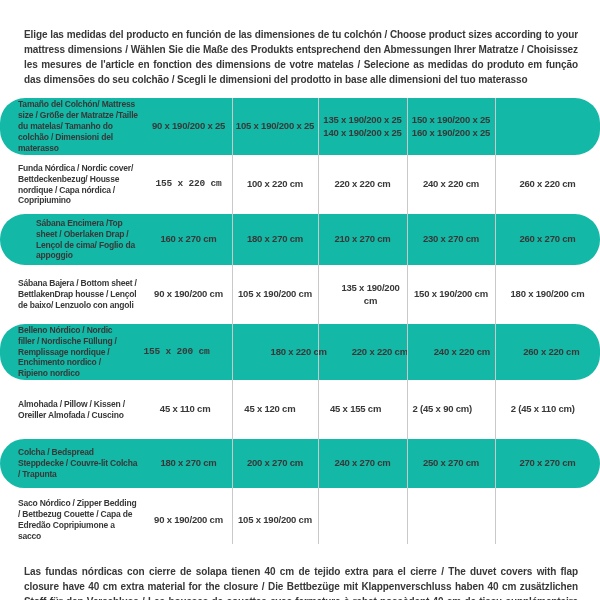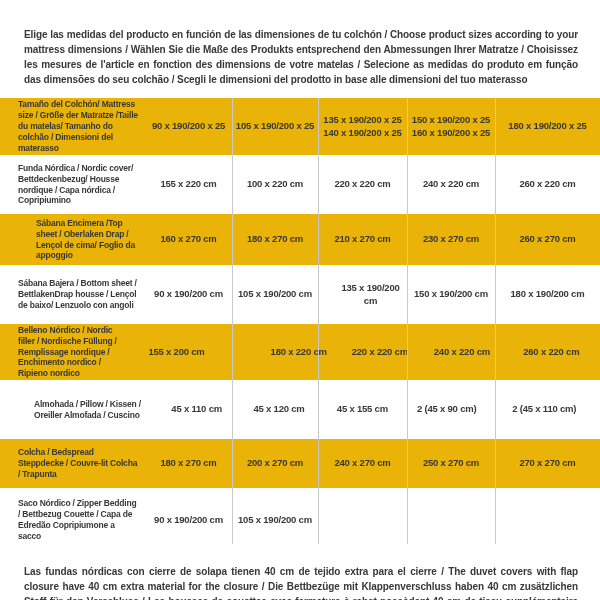--- a/index.html
+++ b/index.html
@@ -26,21 +26,21 @@
     position: relative;
     margin-top: 11px;
     width: 600px;
   }
   .row {
     display: flex;
     align-items: stretch;
     margin-bottom: 4px;
     background: #ffffff;
   }
-  .row.shaded { background: #eab308; }
+  .row.shaded { background: #14b8a6; border-radius: 25px; }
   .cell {
     box-sizing: border-box;
     display: flex;
     align-items: center;
     justify-content: center;
     text-align: center;
     font-weight: bold;
     font-size: 9.5px;
     line-height: 1.3;
     white-space: pre-line;
@@ -70,25 +70,24 @@
 
 <div class="table-wrap">
     <div class="row shaded" style="height: 57px;">
       <div class="cell label" style="width: 145px;">Tamaño del Colchón/ Mattress size / Größe der Matratze /Taille du matelas/ Tamanho do colchão / Dimensioni del materasso</div>
       <div class="cell value" style="width: 87px;">90 x 190/200 x 25</div>
       <div class="cell value" style="width: 86px;">105 x 190/200 x 25</div>
       <div class="cell value" style="width: 89px;">135 x 190/200 x 25
 140 x 190/200 x 25</div>
       <div class="cell value" style="width: 88px;">150 x 190/200 x 25
 160 x 190/200 x 25</div>
-      <div class="cell value" style="width: 105px;">180 x 190/200 x 25</div>
     </div>
     <div class="row" style="height: 51px;">
       <div class="cell label" style="width: 145px;">Funda Nórdica /  Nordic cover/ Bettdeckenbezug/ Housse nordique  / Capa nórdica / Copripiumino</div>
-      <div class="cell value" style="width: 87px;">155 x 220 cm</div>
+      <div class="cell value" style="width: 87px; font-family: Liberation Mono, monospace;">155 x 220 cm</div>
       <div class="cell value" style="width: 86px;">100 x 220 cm</div>
       <div class="cell value" style="width: 89px;">220 x 220 cm</div>
       <div class="cell value" style="width: 88px;">240 x 220 cm</div>
       <div class="cell value" style="width: 105px;">260 x 220 cm</div>
     </div>
     <div class="row shaded" style="height: 51px;">
       <div class="cell label" style="width: 145px; padding-left: 36px;">Sábana Encimera /Top sheet / Oberlaken Drap / Lençol de cima/ Foglio da appoggio</div>
       <div class="cell value" style="width: 87px;">160 x 270 cm</div>
       <div class="cell value" style="width: 86px;">180 x 270 cm</div>
       <div class="cell value" style="width: 89px;">210 x 270 cm</div>
@@ -98,27 +97,27 @@
     <div class="row" style="height: 51px;">
       <div class="cell label" style="width: 145px;">Sábana Bajera / Bottom sheet / BettlakenDrap housse / Lençol de baixo/ Lenzuolo con angoli</div>
       <div class="cell value" style="width: 87px;">90 x 190/200 cm</div>
       <div class="cell value" style="width: 86px;">105 x 190/200 cm</div>
       <div class="cell value" style="width: 89px; padding-left: 16px;">135 x 190/200 cm</div>
       <div class="cell value" style="width: 88px;">150 x 190/200 cm</div>
       <div class="cell value" style="width: 105px;">180 x 190/200 cm</div>
     </div>
     <div class="row shaded" style="height: 56px;">
       <div class="cell label" style="width: 145px;">Belleno Nórdico / Nordic filler / Nordische Füllung / Remplissage nordique / Enchimento nordico / Ripieno nordico</div>
-      <div class="cell value" style="width: 87px;">155 x 200 cm</div>
+      <div class="cell value" style="width: 87px; font-family: Liberation Mono, monospace;">155 x 200 cm</div>
       <div class="cell value" style="width: 86px; margin-left: 42px;">180 x 220 cm</div>
       <div class="cell value" style="width: 89px;">220 x 220 cm</div>
       <div class="cell value" style="width: 88px;">240 x 220 cm</div>
       <div class="cell value" style="width: 105px;">260 x 220 cm</div>
     </div>
-    <div class="row" style="height: 51px; padding-left: 16px;">
+    <div class="row" style="height: 51px;">
       <div class="cell label" style="width: 145px;">Almohada  / Pillow / Kissen / Oreiller Almofada / Cuscino</div>
       <div class="cell value" style="width: 87px;">45 x 110 cm</div>
       <div class="cell value" style="width: 86px;">45 x 120 cm</div>
       <div class="cell value" style="width: 89px;">45 x 155 cm</div>
       <div class="cell value" style="width: 88px;">2 (45 x 90 cm)</div>
       <div class="cell value" style="width: 117px;">2 (45 x 110 cm)</div>
     </div>
     <div class="row shaded" style="height: 49px;">
       <div class="cell label" style="width: 145px;">Colcha / Bedspread Steppdecke / Couvre-lit Colcha / Trapunta</div>
       <div class="cell value" style="width: 87px;">180 x 270 cm</div>

